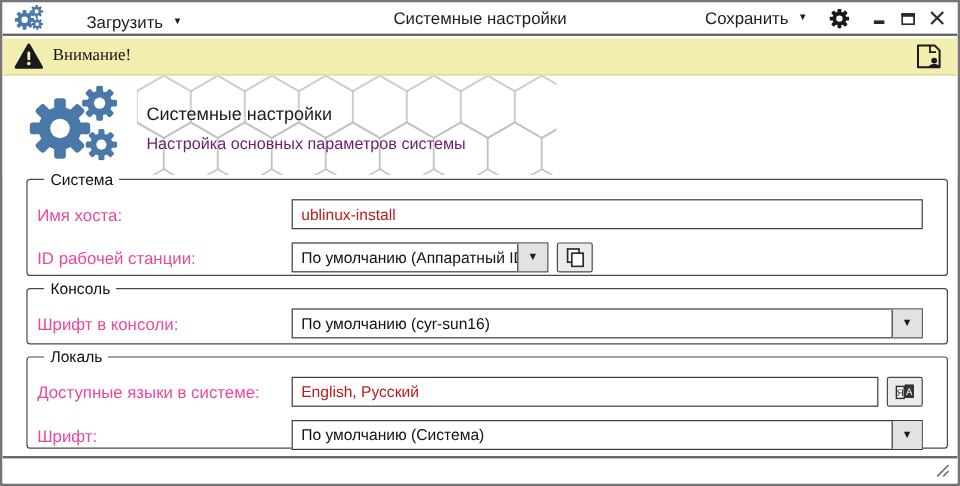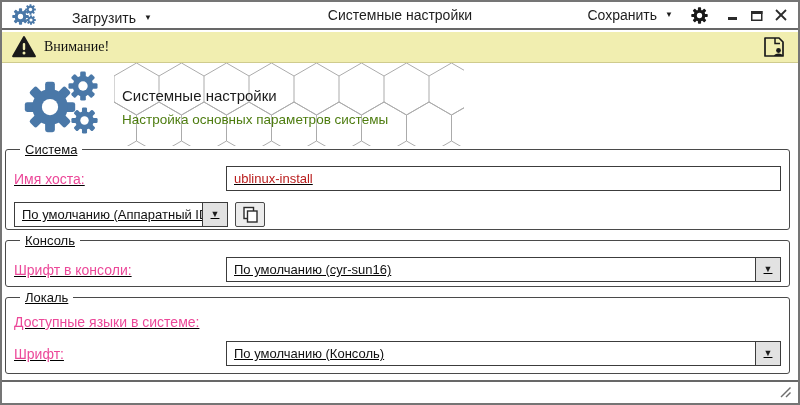--- a/index.html
+++ b/index.html
@@ -20,24 +20,24 @@
   .warnbar { position:absolute; left:0; right:0; top:30px; height:31px; background:#f1eeb0; border-bottom:1px solid #cfcb8e; display:flex; align-items:center; padding:0 10px;font-family:Liberation Serif, serif; }
   .warn-text { font-size:14px; color:#111; margin-left:8px; }
   .warn-save { margin-left:auto; display:flex; align-items:center; justify-content:center; width:28px; height:26px; background:transparent; border:none; cursor:default; }
 
   
   .header { position:absolute; left:0; right:0; top:61px; height:83px; background:#fff; overflow:hidden; }
   .hexes { position:absolute; left:112px; top:0; }
   .gears-logo { position:absolute; left:22px; top:8px; width:84px; height:66px; }
   .gears-logo svg { position:absolute; }
   .hdr-title { position:absolute; left:120px; top:24px; font-size:15px; color:#1c1c1c; text-shadow:0 0 4px #fff; }
-  .hdr-sub { position:absolute; left:120px; top:49px; font-size:13.5px; color:#4d7c0f; text-shadow:0 0 4px #fff; }
-
-  
-  fieldset { position:absolute; left:3px; right:8px; border:1px solid #4a4a4a; border-radius:3px; padding:5px 8px 8px 8px; background:#fff;text-decoration:underline; }
+  .hdr-sub { position:absolute; left:120px; top:49px; font-size:13.5px; color:#701a75; text-shadow:0 0 4px #fff; }
+
+  
+  fieldset { position:absolute; left:20px; right:8px; border:1px solid #4a4a4a; border-radius:3px; padding:5px 20px 8px 8px; background:#fff; }
   legend { font-size:13px; color:#111; padding:0 5px; margin-left:6px; }
   .fs-system { top:140px; height:88px; }
   .fs-console { top:231px; height:54px; }
   .fs-locale { top:288px; height:84px; }
   .row { display:flex; align-items:center; margin-top:4px; }
   .row + .row { margin-top:11px; }
   .lbl { width:212px; flex-shrink:0; font-size:14px; color:#ec4899; }
   .ctl { flex:1; display:flex; align-items:stretch; gap:7px; height:25px; }
   .txt { flex:1; height:100%; border:1px solid #3c3c3c; background:#fff; font-family:"Liberation Sans", sans-serif; font-size:13px; color:#b91c1c; padding:0 7px; outline:none; }
   .txt.dim { border-color:#9a9a9a; color:#8f8f8f; }
@@ -168,20 +168,21 @@
 
   <fieldset class="fs-system">
     <legend>Система</legend>
     <div class="row">
       <span class="lbl">Имя хоста:</span>
       <div class="ctl">
         <input class="txt" type="text" value="ublinux-install" style="">
       </div>
     </div>
     <div class="row">
+      <span class="lbl">ID рабочей станции:</span>
       <div class="ctl">
         <div class="combo fixed">
           <span class="val">По умолчанию (Аппаратный ID)</span>
           <span class="arrow-btn">
             <span class="arrow-glyph">▼</span>
           </span>
         </div>
         <button class="sqbtn">
           <svg width="17" height="17" viewBox="0 0 17 17">
             <rect x="2" y="1.5" width="9.5" height="11" fill="#ffffff" stroke="#2b2b2b" stroke-width="1.4"></rect>
@@ -204,26 +205,37 @@
           </span>
         </div>
       </div>
     </div>
   </fieldset>
 
   <fieldset class="fs-locale">
     <legend>Локаль</legend>
     <div class="row">
       <span class="lbl">Доступные языки в системе:</span>
+      <div class="ctl">
+        <input class="txt" type="text" value="English, Русский" style="">
+        <button class="sqbtn">
+          <svg width="18" height="16" viewBox="0 0 18 16">
+            <rect x="2" y="3" width="6.5" height="10" fill="#ffffff" stroke="#2b2b2b" stroke-width="1.2"></rect>
+            <rect x="9.5" y="2" width="6.5" height="10" fill="#3a3a3a" stroke="#2b2b2b" stroke-width="1.2"></rect>
+            <text x="12.7" y="9.8" font-size="8" fill="#ffffff" text-anchor="middle" font-family="Liberation Sans, sans-serif">A</text>
+            <text x="5.2" y="10.6" font-size="8" fill="#2b2b2b" text-anchor="middle" font-family="Liberation Sans, sans-serif">Я</text>
+          </svg>
+        </button>
+      </div>
     </div>
     <div class="row">
       <span class="lbl">Шрифт:</span>
       <div class="ctl">
         <div class="combo">
-          <span class="val">По умолчанию (Консоль)</span>
+          <span class="val">По умолчанию (Система)</span>
           <span class="arrow-btn">
             <span class="arrow-glyph">▼</span>
           </span>
         </div>
       </div>
     </div>
   </fieldset>
 
   <div class="statusbar">
     <svg class="grip" width="14" height="13">

